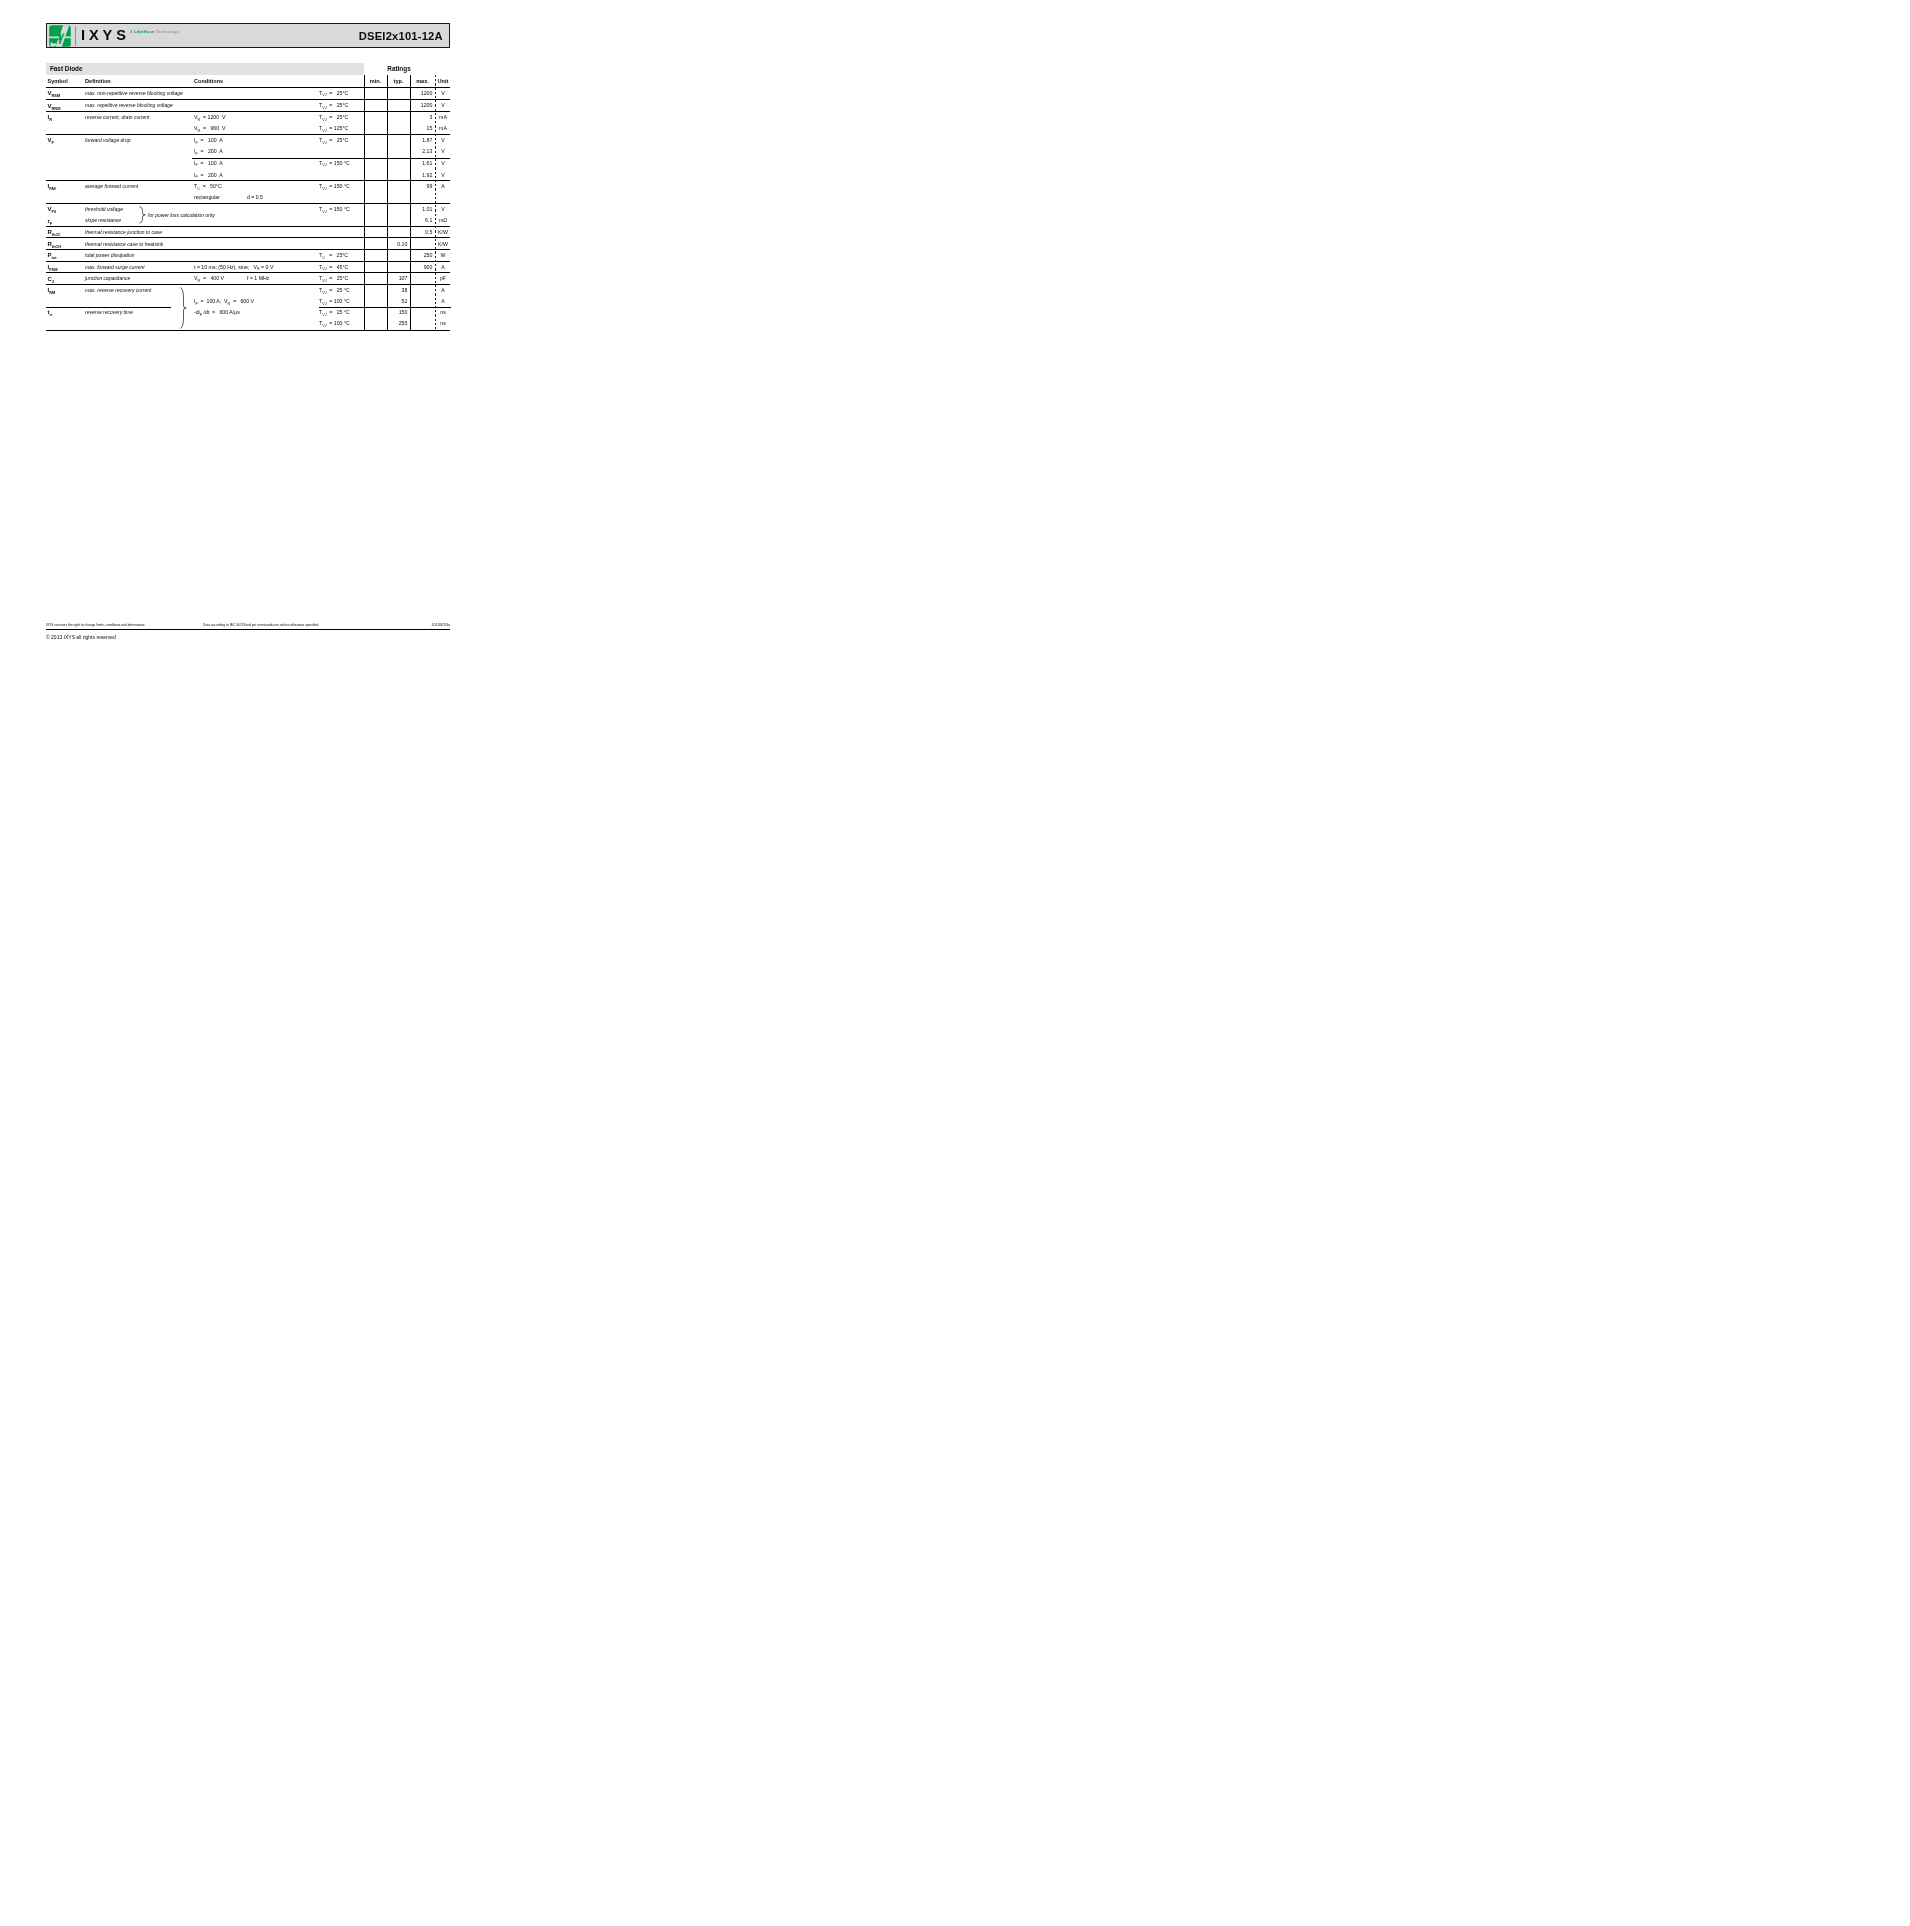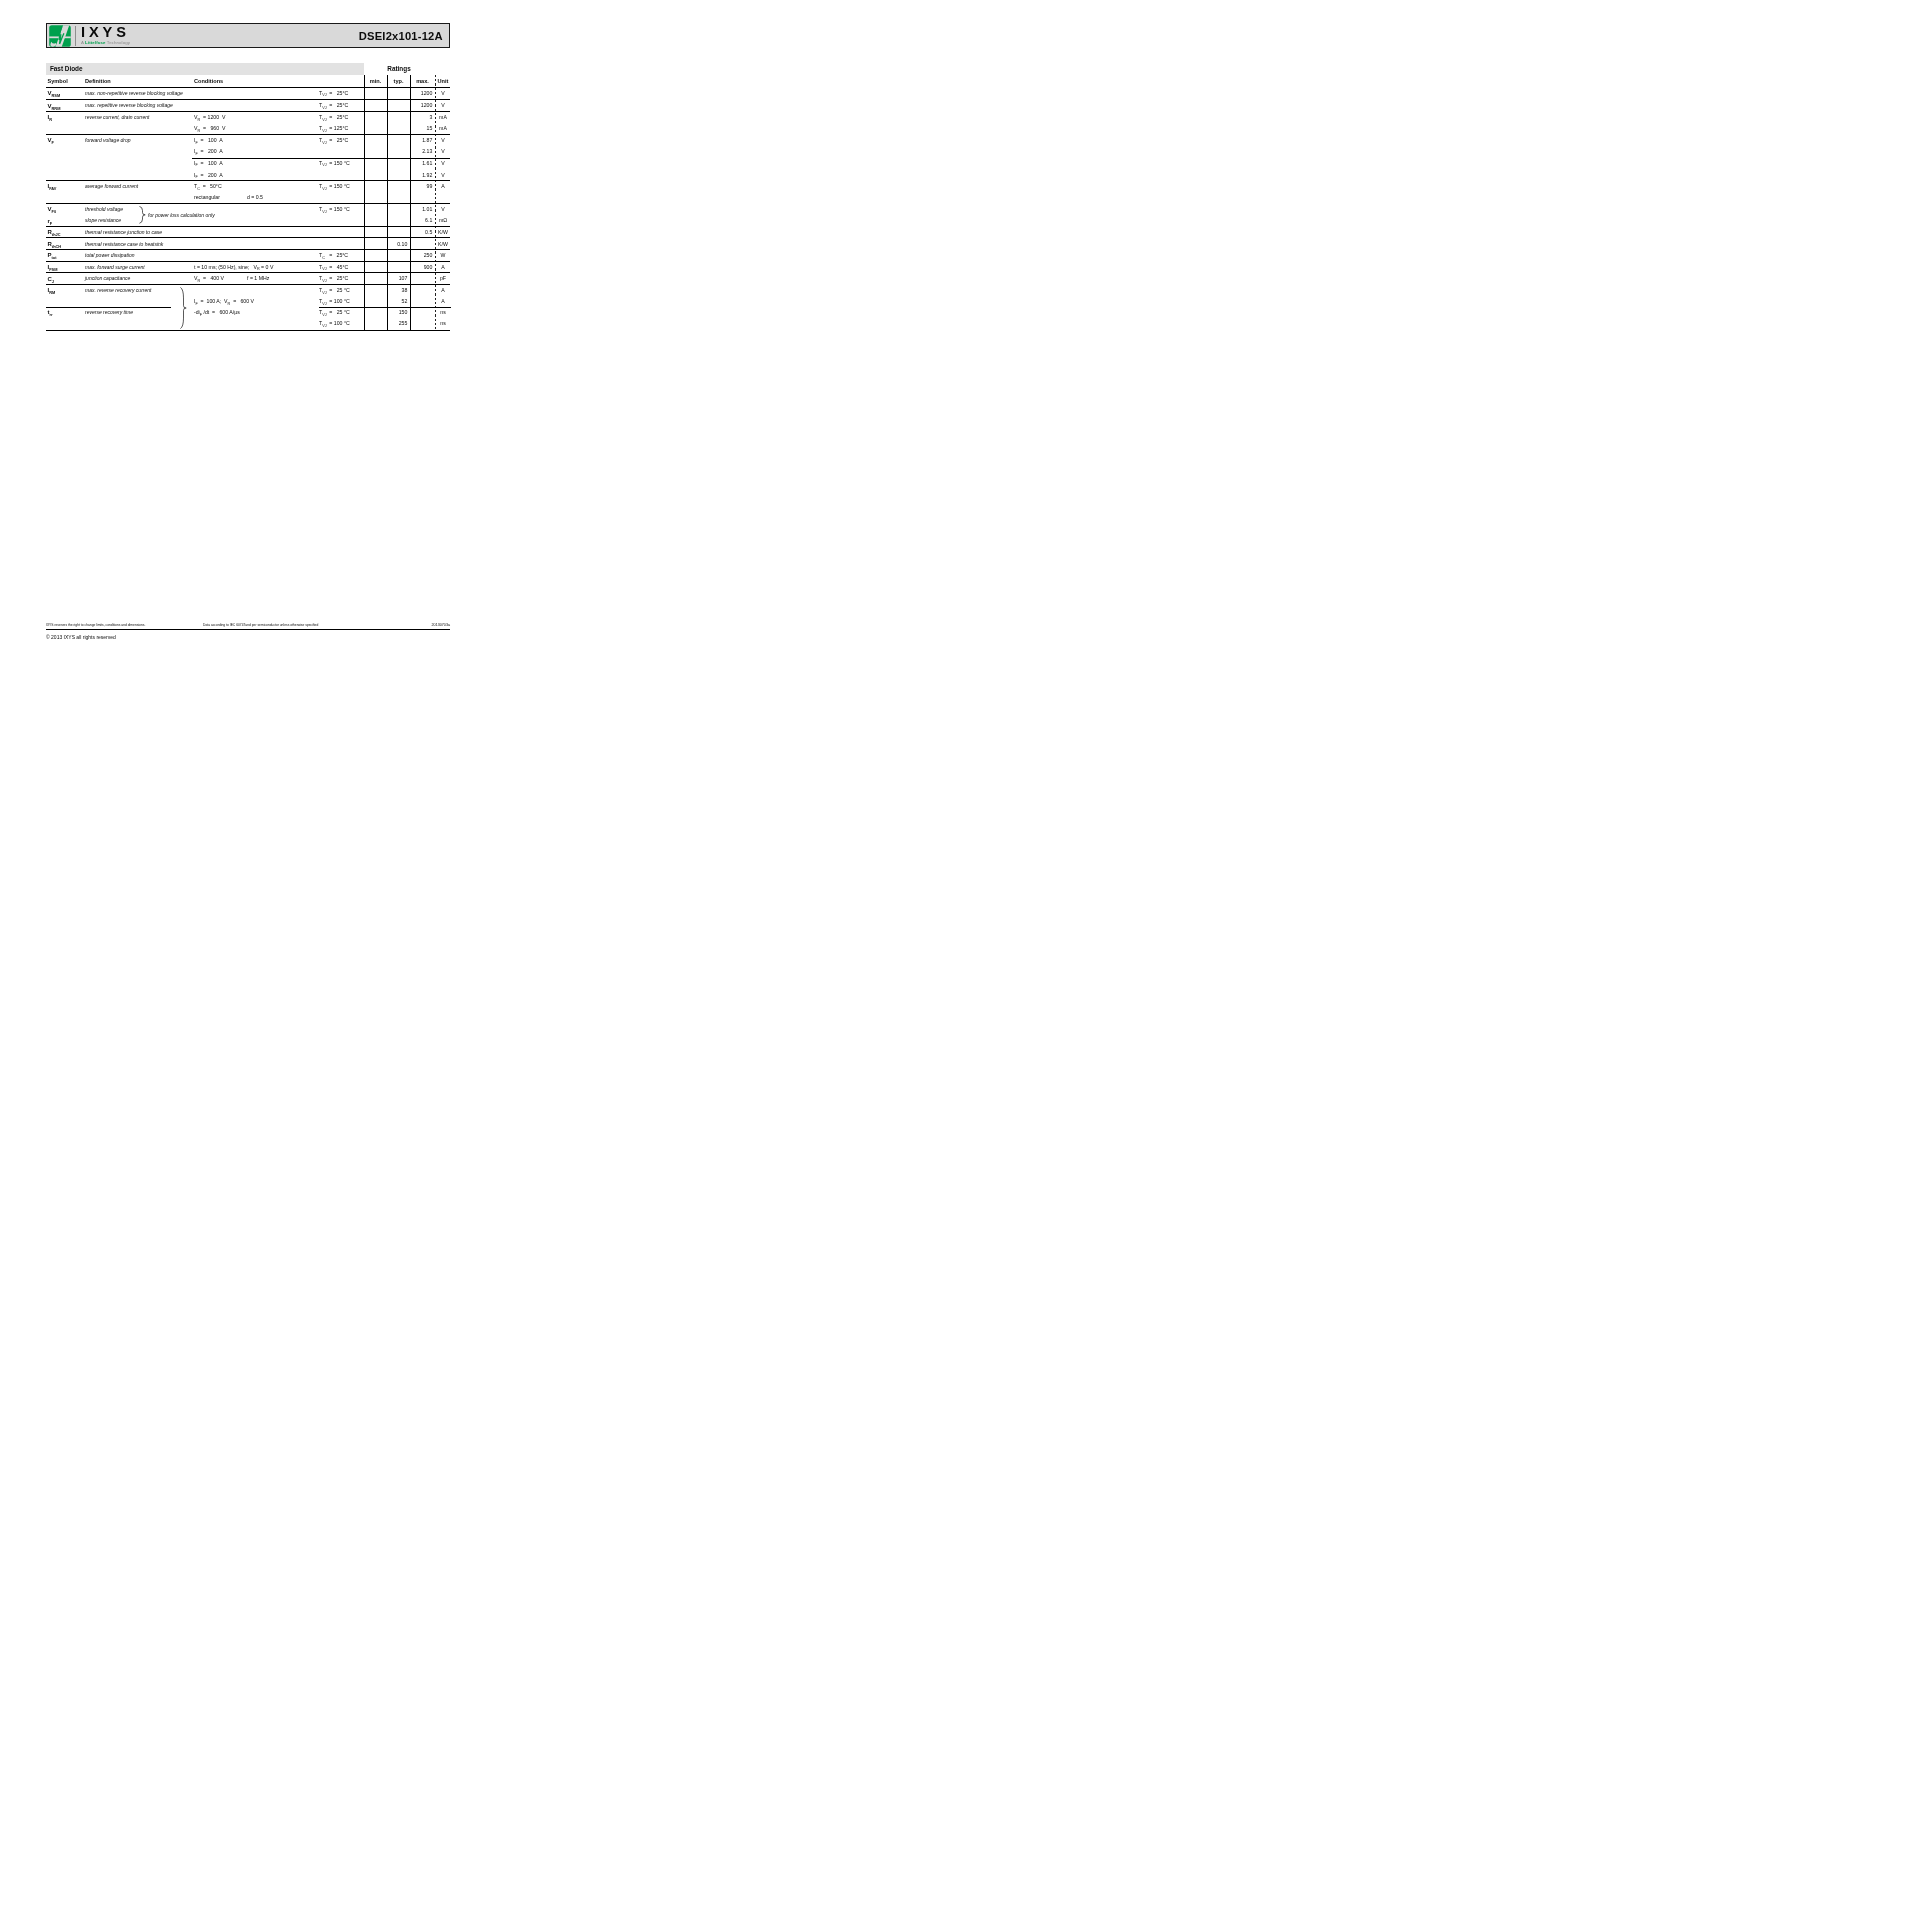--- a/index.html
+++ b/index.html
@@ -20,21 +20,21 @@
   .brandbar{
     position:absolute;left:46px;top:23px;width:404px;height:25px;
     background:var(--bargray);border:0.6px solid #1a1a1a;
     display:flex;align-items:center;padding:0 6.2px 0 1.9px;
   }
   .logo{width:22px;height:22px;flex:0 0 auto;display:block}
   .logo .g{fill:var(--green)}
   .logo .bg{fill:var(--bargray)}
   .logo .trace{stroke:var(--green);fill:none}
   .bsep{width:1.2px;height:20px;background:#8f8f8f;margin:0 5px 0 3.9px;flex:0 0 auto}
-  .brandtext{display:flex;flex-direction:column;justify-content:space-between}
+  .brandtext{display:flex;flex-direction:row;justify-content:space-between}
   .bname{font-size:14.6px;font-weight:bold;letter-spacing:3.9px;line-height:0.95;color:#0a0a0a}
   .btag{font-size:4.4px;color:#8a8a8a;margin-top:0.8px;letter-spacing:0.1px}
   .btag .tbrand{color:var(--green);font-weight:bold}
   .pn{margin-left:auto;font-size:11.2px;font-weight:bold;letter-spacing:0.2px}
 
   
   .sectionrow{position:absolute;left:46px;top:63px;width:404px;height:11.6px}
   .fastbar{
     position:absolute;left:0;top:0;width:318px;height:11.6px;background:var(--sectiongray);
     font-weight:bold;font-size:6.4px;line-height:11.6px;padding-left:3.9px;

